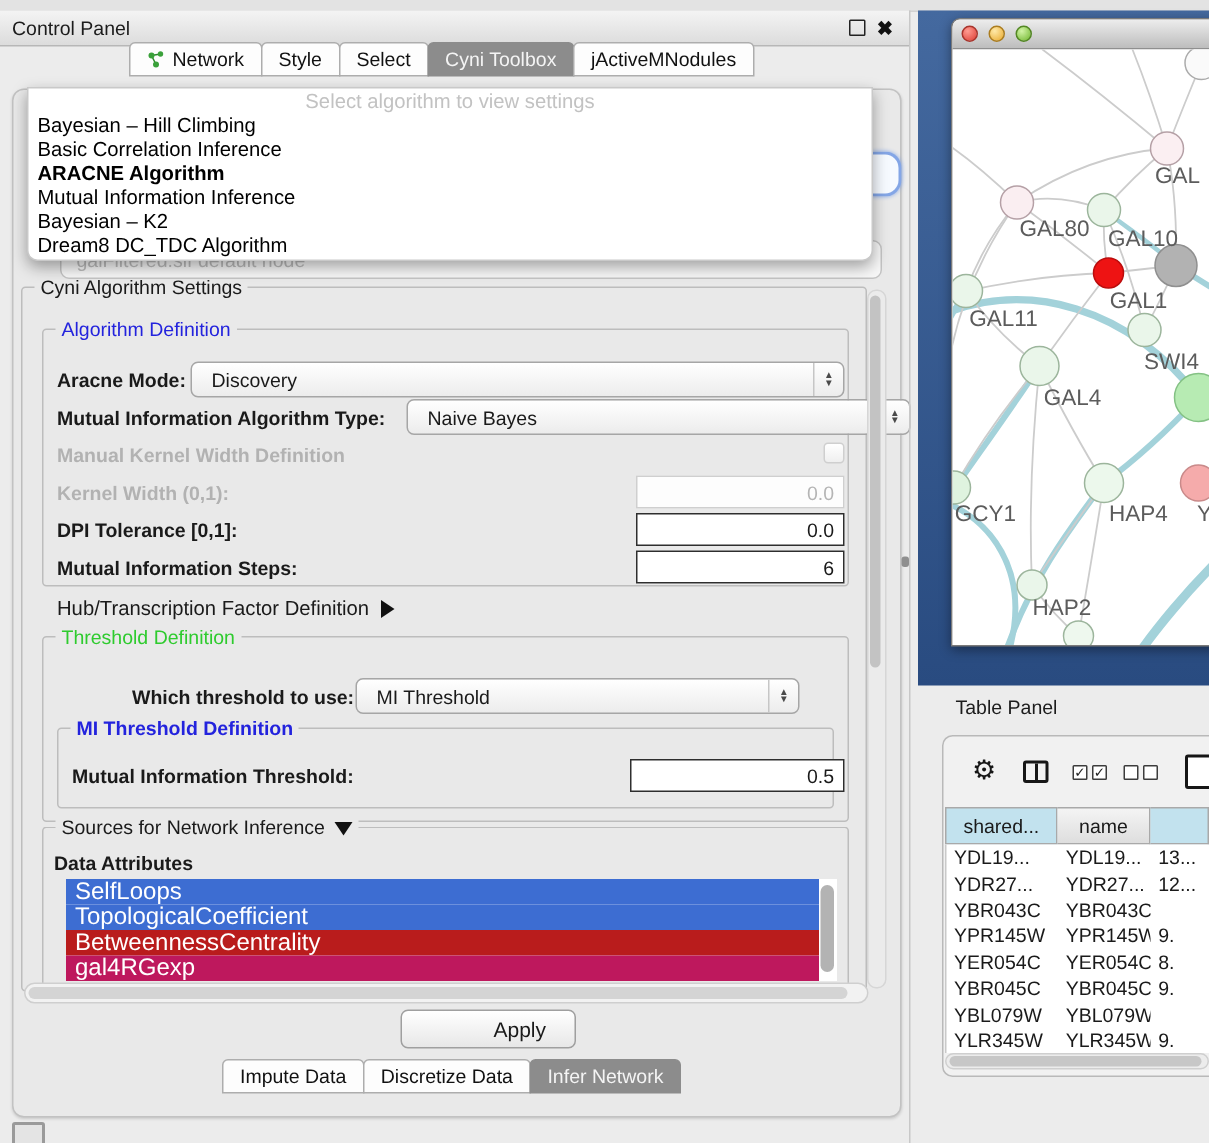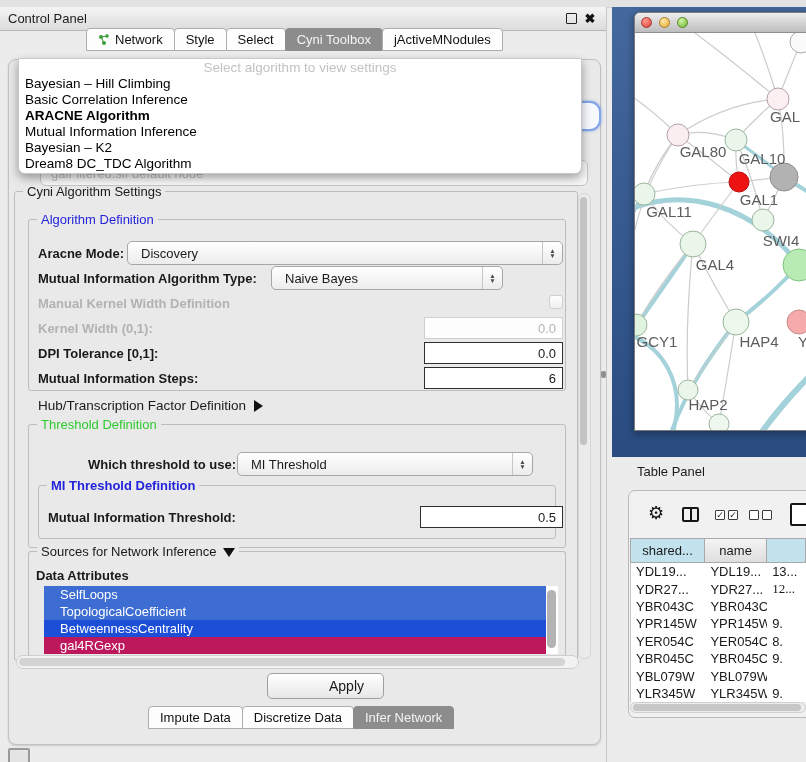--- a/index.html
+++ b/index.html
@@ -53,22 +53,22 @@
   .field{background:#ffffff;border:1.5px solid #2e2e2e;display:flex;align-items:center;justify-content:flex-end;
          padding:0 6px;box-sizing:border-box;font-size:13px;}
   .field.disabled{border:1px solid #cfcfcf;color:#b5b5b5;background:#fdfdfd;}
   .checkbox{width:14px;height:14px;border:1px solid #cfcfcf;border-radius:3px;background:linear-gradient(#fff,#efefef);box-sizing:border-box;}
   .tri-right{display:inline-block;width:0;height:0;border-top:6px solid transparent;border-bottom:6px solid transparent;
              border-left:9px solid #111;margin-left:8px;vertical-align:middle;}
   .tri-down{display:inline-block;width:0;height:0;border-left:6px solid transparent;border-right:6px solid transparent;
             border-top:9px solid #111;margin-left:6px;vertical-align:middle;}
   
   #attr-list{left:44px;top:586px;width:514px;height:68px;background:#ffffff;overflow:hidden;}
-  .attr-item{width:502px;height:17px;background:#3d6dd2;color:#fff;font-size:13px;line-height:17px;
-             padding-left:16px;box-sizing:border-box;}
+  .attr-item{width:502px;height:17px;background:#3d6dd2;color:#fff;font-size:16px;line-height:17px;
+             padding-left:6px;box-sizing:border-box;}
   #attr-vscroll{left:547px;top:590px;width:9px;height:58px;background:#b3b3b3;border-radius:5px;z-index:6;}
   
   #settings-vscroll{left:578px;top:193px;width:11px;height:464px;background:#ebebeb;border:1px solid #d6d6d6;border-radius:6px;}
   #settings-vthumb{left:1px;top:3px;width:7px;height:248px;background:#c3c3c3;border-radius:4px;position:absolute;}
   #settings-hscroll{left:16px;top:655px;width:561px;height:12px;background:#f2f2f2;border:1px solid #cfcfcf;border-radius:7px;}
   #settings-hthumb{position:absolute;left:2px;top:1.5px;width:546px;height:8px;background:#d4d4d4;border-radius:4px;}
   
   #apply-btn{left:267px;top:673px;width:73px;height:24px;background:linear-gradient(#ffffff,#e7e7e7);
              border:1px solid #9f9f9f;border-radius:5px;display:flex;align-items:center;justify-content:center;
              font-size:14px;padding-left:42px;}
@@ -183,21 +183,21 @@
   </div>
   <div class="abs lbl" style="left:38px;top:246px;">Aracne Mode:</div>
   <div class="abs combo" style="left:127px;top:241px;width:436px;height:24px;">
     <span>Discovery</span>
     <span class="stepper">
         <span>▲</span>
         <span>▼</span>
       </span>
   </div>
   <div class="abs lbl" style="left:38px;top:271px;">Mutual Information Algorithm Type:</div>
-  <div class="abs combo" style="left:271px;top:266px;width:232px;height:24px;">
+  <div class="abs combo" style="left:271px;top:266px;width:336px;height:24px;">
     <span>Naive Bayes</span>
     <span class="stepper">
         <span>▲</span>
         <span>▼</span>
       </span>
   </div>
   <div class="abs lbl disabled" style="left:38px;top:296px;">Manual Kernel Width Definition</div>
   <div class="abs checkbox" style="left:549px;top:295px;"></div>
   <div class="abs lbl disabled" style="left:38px;top:321px;">Kernel Width (0,1):</div>
   <div class="abs field disabled" style="left:424px;top:317px;width:139px;height:22px;">
@@ -237,21 +237,21 @@
 
   <div class="abs group" style="left:28px;top:551px;width:536px;height:108px;border-bottom:none;border-radius:3px 3px 0 0;">
     <div class="group-title">
       <span>Sources for Network Inference</span><span class="tri-down"></span>
     </div>
   </div>
   <div class="abs lbl" style="left:36px;top:568px;">Data Attributes</div>
   <div class="abs" id="attr-list">
       <div class="attr-item" style="background: rgb(61, 109, 210);">SelfLoops</div>
       <div class="attr-item" style="background: rgb(61, 109, 210);">TopologicalCoefficient</div>
-      <div class="attr-item" style="background: #1d4ed8;">BetweennessCentrality</div>
+      <div class="attr-item" style="background: #b91c1c;">BetweennessCentrality</div>
       <div class="attr-item" style="background: #be185d;">gal4RGexp</div>
     </div>
   <div class="abs" id="attr-vscroll"></div>
 
   <div class="abs" id="settings-vscroll">
     <div id="settings-vthumb"></div>
   </div>
   <div class="abs" id="settings-hscroll">
     <div id="settings-hthumb"></div>
   </div>
@@ -368,21 +368,21 @@
   </div>
   <div id="t-rows">
       <div class="t-row">
         <div class="t-cell" style="width: 87px;">YDL19...</div>
         <div class="t-cell" style="width: 72px;">YDL19...</div>
         <div class="t-cell" style="width: 45px;">13...</div>
       </div>
       <div class="t-row">
         <div class="t-cell" style="width: 87px;">YDR27...</div>
         <div class="t-cell" style="width: 72px;">YDR27...</div>
-        <div class="t-cell" style="width: 45px; font-family: Liberation Serif, serif;">12...</div>
+        <div class="t-cell" style="width: 45px;">12...</div>
       </div>
       <div class="t-row">
         <div class="t-cell" style="width: 87px;">YBR043C</div>
         <div class="t-cell" style="width: 72px;">YBR043C</div>
         <div class="t-cell" style="width: 45px;"></div>
       </div>
       <div class="t-row">
         <div class="t-cell" style="width: 87px;">YPR145W</div>
         <div class="t-cell" style="width: 72px;">YPR145W</div>
         <div class="t-cell" style="width: 45px;">9.</div>

